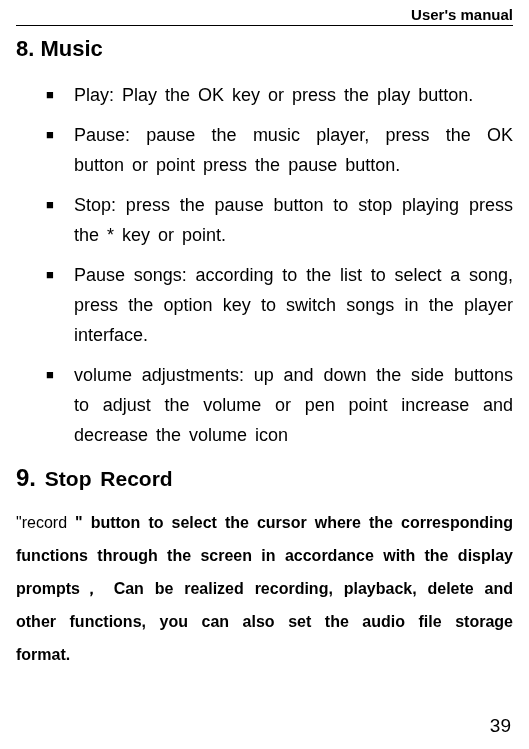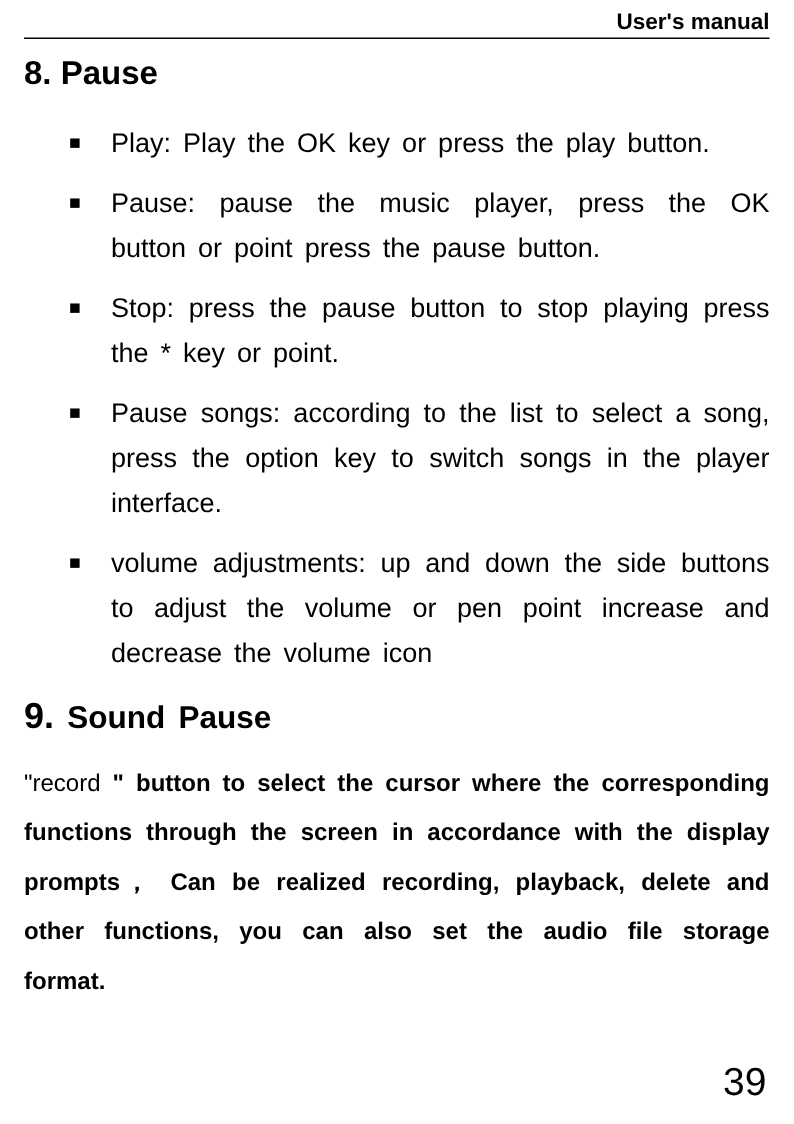--- a/index.html
+++ b/index.html
@@ -72,34 +72,34 @@
     word-spacing: 3px;
     text-align: justify;
   }
   .recordword {
     font-weight: normal;
   }
   .page-number {
     position: absolute;
     bottom: 12px;
     right: 18px;
-    font-size: 26px;
+    font-size: 19px;
   }
 </style>
 </head>
 <body>
 
 <div class="page">
 
   <div class="header">User's manual</div>
   <hr class="hr">
 
   <div class="section-title">
     <span>8.</span>
-    <span>Pause</span>
+    <span>Music</span>
   </div>
 
   <div class="bullets">
     <div class="bullet-item">
       <div class="bullet">■</div>
       <div class="bullet-text">Play: Play the OK key or press the play button.</div>
     </div>
     <div class="bullet-item">
       <div class="bullet">■</div>
       <div class="bullet-text">Pause: pause the music player, press the OK button or point press the pause button.</div>
@@ -113,19 +113,19 @@
       <div class="bullet-text">Pause songs: according to the list to select a song, press the option key to switch songs in the player interface.</div>
     </div>
     <div class="bullet-item">
       <div class="bullet">■</div>
       <div class="bullet-text">volume adjustments: up and down the side buttons to adjust the volume or pen point increase and decrease the volume icon</div>
     </div>
   </div>
 
   <div class="section2-title">
     <span class="big-number">9.</span>
-    <span>Sound Pause</span>
+    <span>Stop Record</span>
   </div>
 
   <div class="para"><span class="recordword">"record </span><span>" button to select the cursor where the corresponding functions through the screen in accordance with the display prompts， Can be realized recording, playback, delete and other functions, you can also set the audio file storage format.</span></div>
 
   <div class="page-number">39</div>
 </div>
 
 </body></html>

